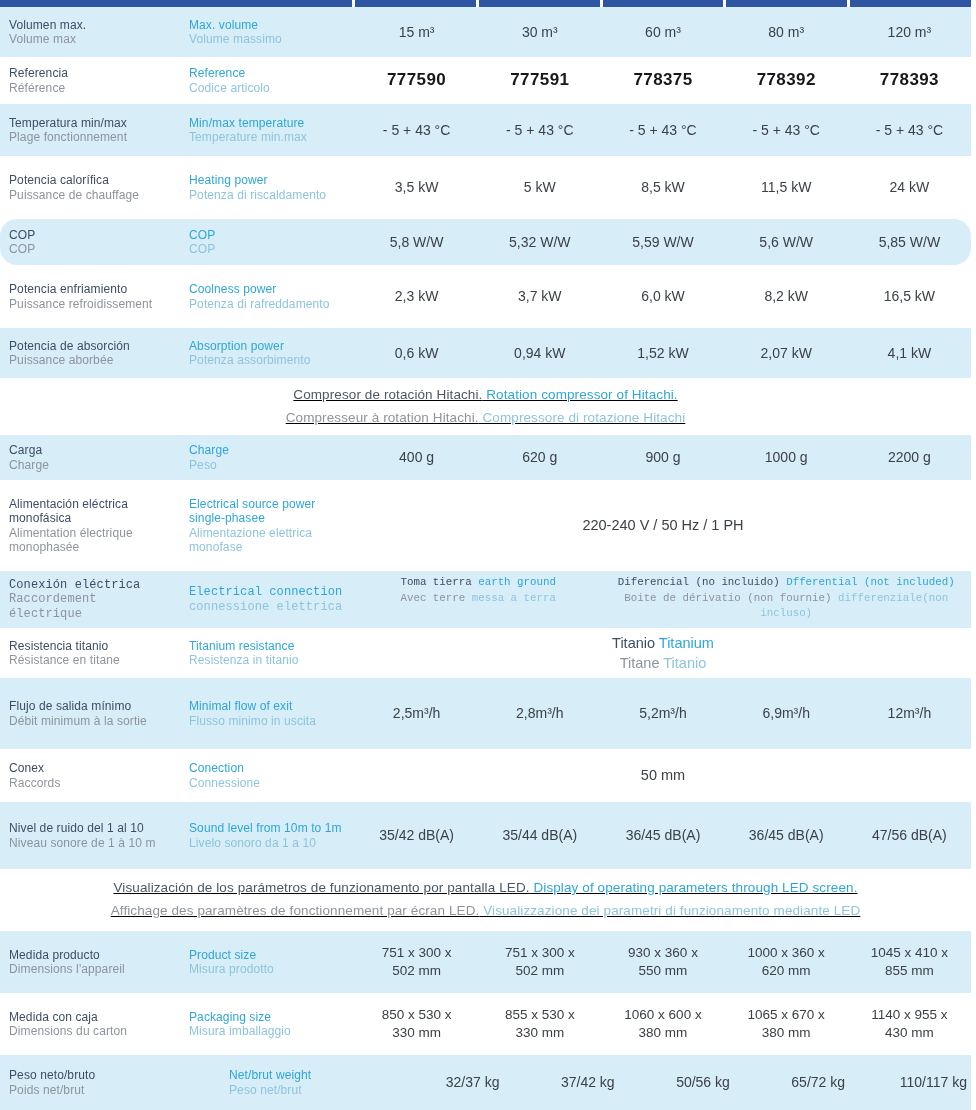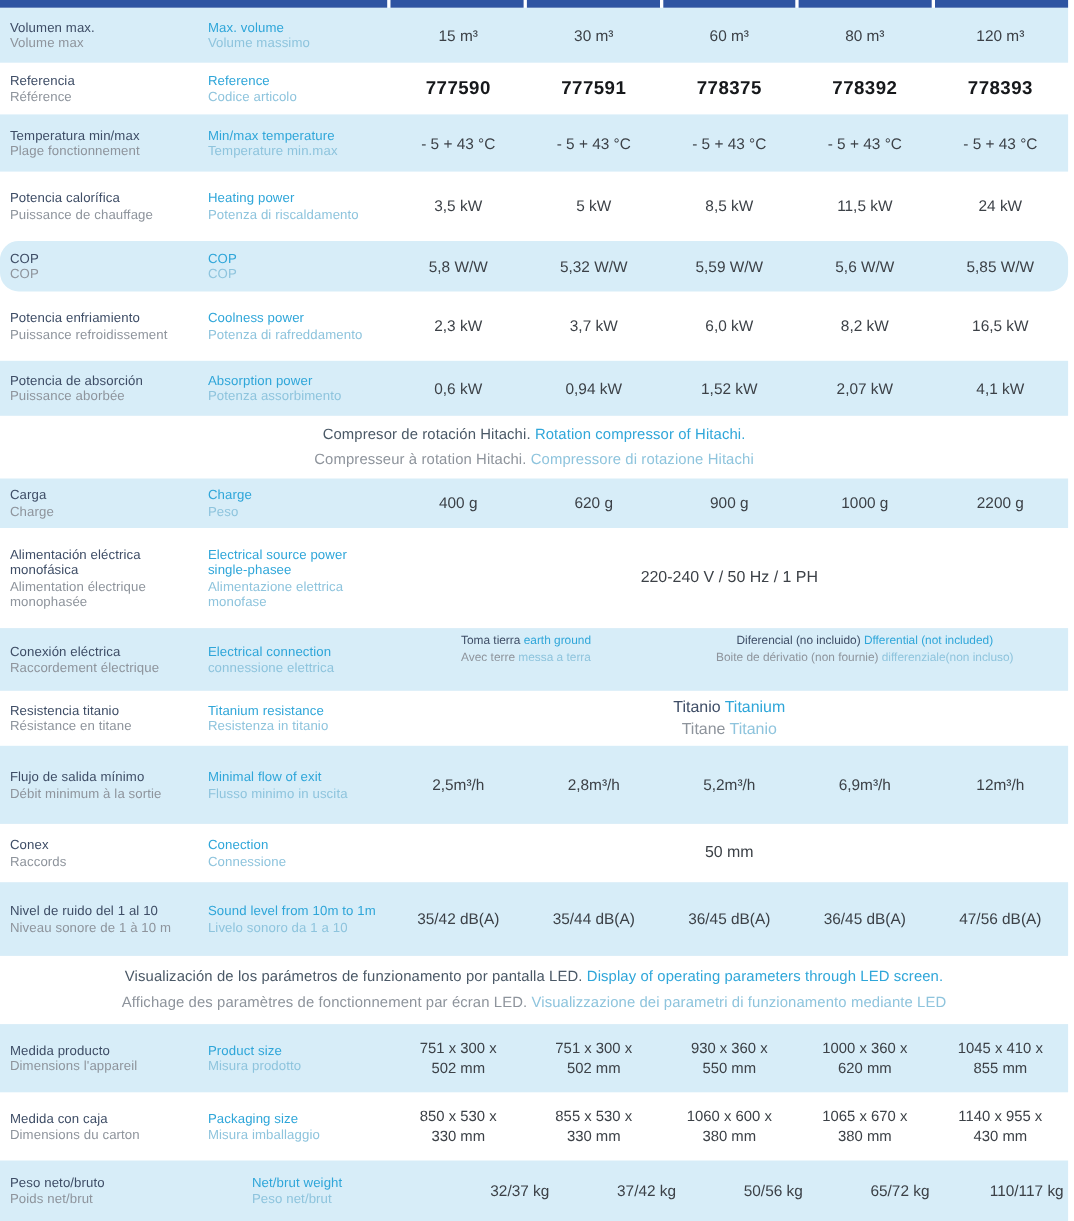--- a/index.html
+++ b/index.html
@@ -38,21 +38,21 @@
   .split-cell .p1b{color:var(--en,#2fa6d9);}
   .split-cell .p2a{color:var(--fr,#8e949c);}
   .split-cell .p2b{color:var(--it,#8ec4dd);}
   .bi{display:flex;flex-direction:column;justify-content:center;text-align:center;
       font-size:14.5px;line-height:1.4;}
   .bi .p1a{color:var(--es,#3e4d66);}
   .bi .p1b{color:var(--en,#2fa6d9);}
   .bi .p2a{color:var(--fr,#8e949c);}
   .bi .p2b{color:var(--it,#8ec4dd);}
   .note-cell{grid-column:1/-1;display:flex;flex-direction:column;justify-content:center;
-      text-align:center;font-size:13.5px;line-height:1.7;letter-spacing:.1px;}
+      text-align:center;font-size:13.5px;line-height:1.7;letter-spacing:.1px;text-decoration:underline;}
   .note-cell .p1a{color:var(--notedark,#4a5866);}
   .note-cell .p1b{color:var(--en,#2fa6d9);}
   .note-cell .p2a{color:var(--fr,#939aa2);}
   .note-cell .p2b{color:var(--it,#8ec4dd);}
 </style>
 </head>
 <body>
 
 <div class="page">
   <div class="spec-table">
@@ -195,21 +195,21 @@
           <div class="lbl lbl-a">
             <span class="l1">Alimentación eléctrica monofásica</span>
             <span class="l2">Alimentation électrique monophasée</span>
           </div>
           <div class="lbl lbl-b">
             <span class="l1">Electrical source power single-phasee</span>
             <span class="l2">Alimentazione elettrica monofase</span>
           </div>
           <div class="val span-all">220-240 V / 50 Hz / 1 PH</div>
         </div>
-        <div class="row blue" style="min-height: 57px;">
+        <div class="row blue" style="min-height: 57px; font-family: Liberation Mono, monospace;">
           <div class="lbl lbl-a">
             <span class="l1">Conexión eléctrica</span>
             <span class="l2">Raccordement électrique</span>
           </div>
           <div class="lbl lbl-b">
             <span class="l1">Electrical connection</span>
             <span class="l2">connessione elettrica</span>
           </div>
           <div class="split-cell split-a">
             <span class="line"><span class="p1a">Toma tierra</span><span class="p1b"> earth ground</span></span>

